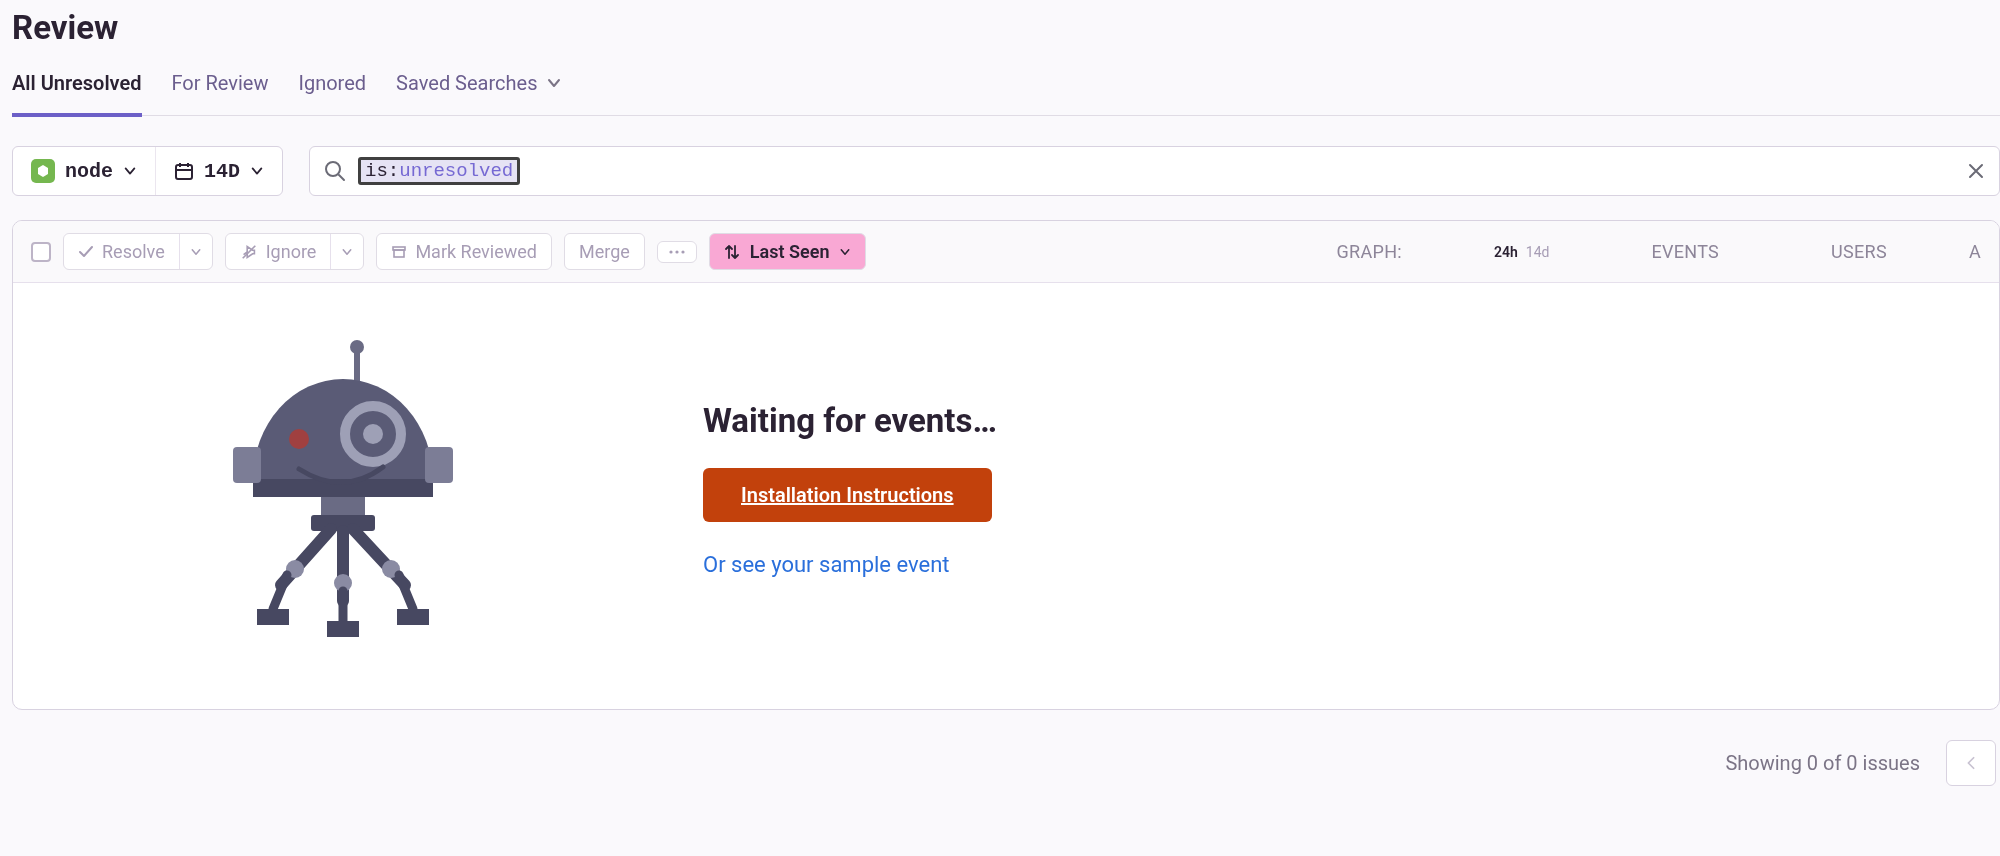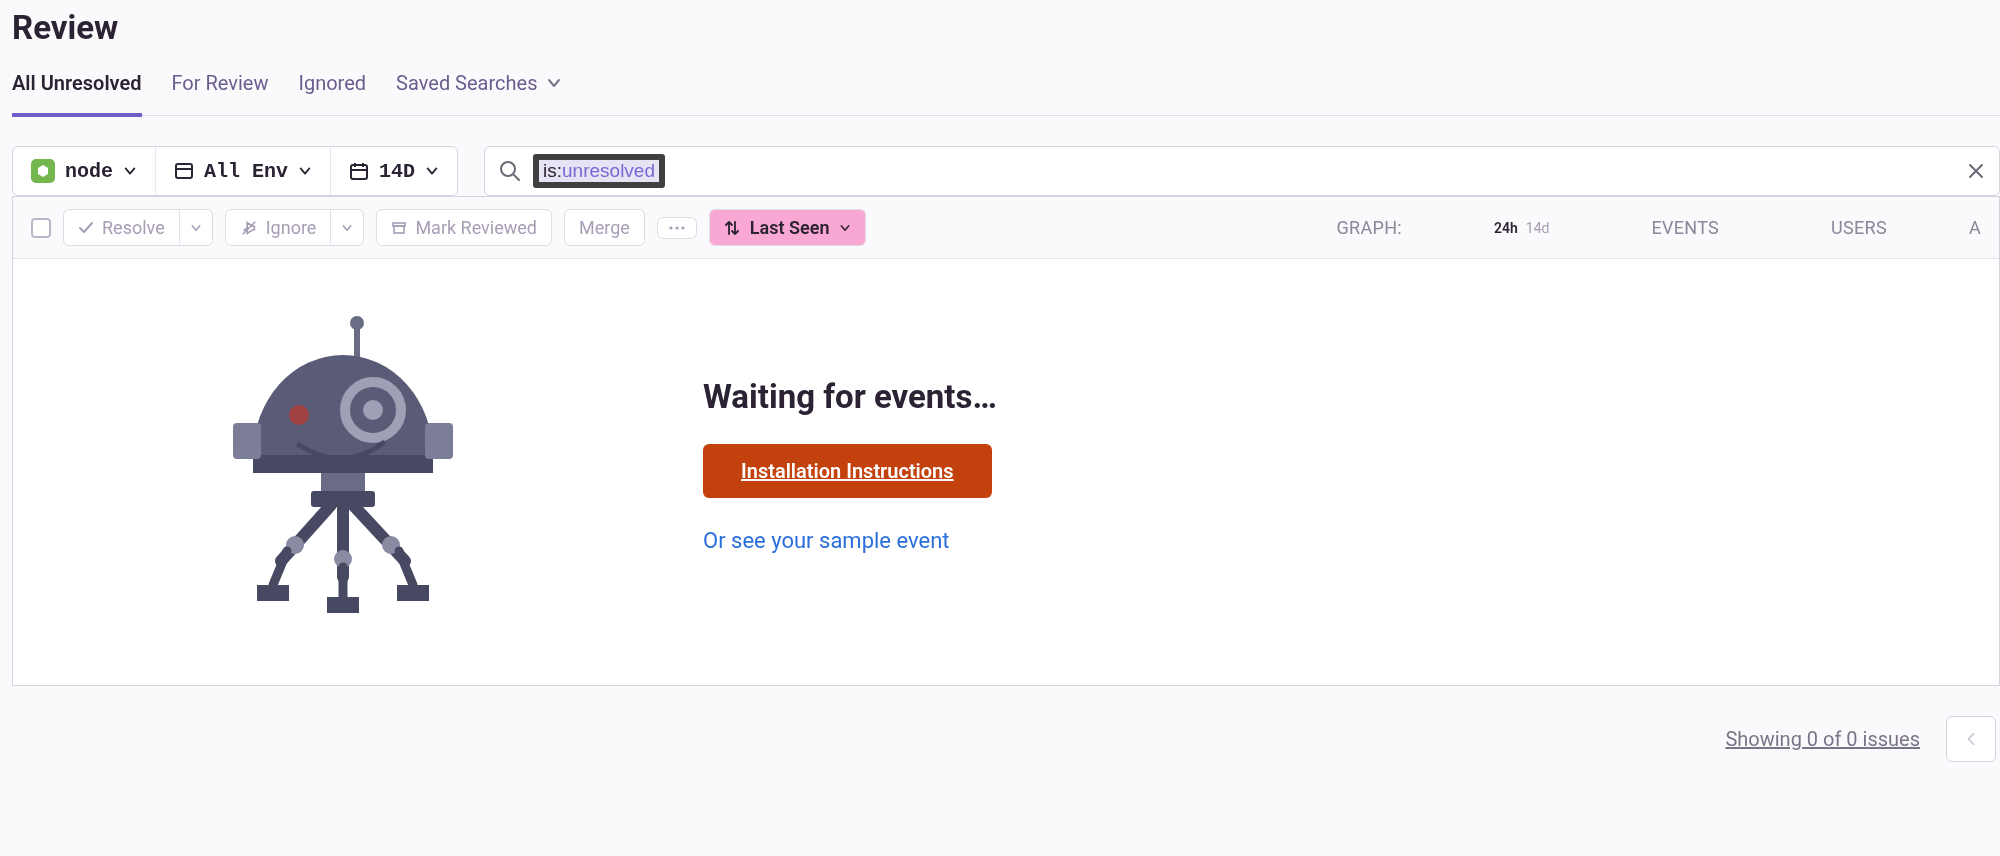--- a/index.html
+++ b/index.html
@@ -78,35 +78,36 @@
     flex: 1;
     display: flex;
     align-items: center;
     background: #fff;
     border: 1px solid #d8d2e0;
     border-radius: 6px;
     padding: 0 14px;
     gap: 12px;
   }
   .search-token {
-    font-family: Liberation Sans, sans-serif;
+    font-family: Liberation Mono, monospace;
     font-size: 19px;
     background: #e6e3f4;
-    border: 6px solid #404040;
+    border: 3px solid #404040;
     border-radius: 3px;
     padding: 0 4px;
   }
   .search-token .key { color: #2b2233; }
   .search-token .val { color: #7669d3; }
   .search-wrap .spacer { flex: 1; }
   .close-btn { cursor: pointer; color: #6b6b76; }
 
   .panel {
+    margin-top: 24px;
     border: 1px solid #d8d2e0;
-    border-radius: 0;
+    border-radius: 10px;
     background: #fff;
     overflow: hidden;
     margin-right: 0;
   }
   .panel-header {
     display: flex;
     align-items: center;
     background: #faf9fb;
     border-bottom: 1px solid #e6e0ec;
     padding: 12px 18px;
@@ -187,21 +188,21 @@
   .sample-link {
     color: #2a6fdb;
     font-size: 22px;
     cursor: pointer;
     display: block;
   }
   .footer {
     display:flex; justify-content:flex-end; align-items:center; gap:26px;
     margin-top: 30px; padding-right: 4px;
   }
-  .footer-txt { font-size: 20px; color:#7b7486;text-decoration:underline; }
+  .footer-txt { font-size: 20px; color:#7b7486; }
   .pager {
     border:1px solid #d8d2e0; border-radius:6px; background:#fff;
     width:50px; height:46px; display:flex; align-items:center; justify-content:center;
   }
   svg { display:block; }
 </style>
 </head>
 <body>
 
 <div class="page">
@@ -221,30 +222,20 @@
 
   <div class="filter-row">
     <div class="filter-group">
       <div class="filter-btn">
         <span class="node-icon">
           <svg width="14" height="14" viewBox="0 0 14 14">
               <path d="M7 1l5 3v6l-5 3-5-3V4z" fill="#fff"></path>
             </svg>
         </span>
         <span>node</span>
-        <svg width="14" height="14" viewBox="0 0 16 16">
-            <path d="M3 5l5 6 5-6" fill="none" stroke="#2b2233" stroke-width="2" stroke-linecap="round" stroke-linejoin="round"></path>
-          </svg>
-      </div>
-      <div class="filter-btn">
-        <svg width="20" height="20" viewBox="0 0 20 20">
-            <rect x="2" y="3" width="16" height="14" rx="2" fill="none" stroke="#2b2233" stroke-width="2"></rect>
-            <line x1="2" y1="8" x2="18" y2="8" stroke="#2b2233" stroke-width="2"></line>
-          </svg>
-        <span>All Env</span>
         <svg width="14" height="14" viewBox="0 0 16 16">
             <path d="M3 5l5 6 5-6" fill="none" stroke="#2b2233" stroke-width="2" stroke-linecap="round" stroke-linejoin="round"></path>
           </svg>
       </div>
       <div class="filter-btn">
         <svg width="20" height="20" viewBox="0 0 20 20">
             <rect x="2" y="4" width="16" height="14" rx="2" fill="none" stroke="#2b2233" stroke-width="2"></rect>
             <line x1="2" y1="9" x2="18" y2="9" stroke="#2b2233" stroke-width="2"></line>
             <line x1="6" y1="2" x2="6" y2="6" stroke="#2b2233" stroke-width="2"></line>
             <line x1="14" y1="2" x2="14" y2="6" stroke="#2b2233" stroke-width="2"></line>

